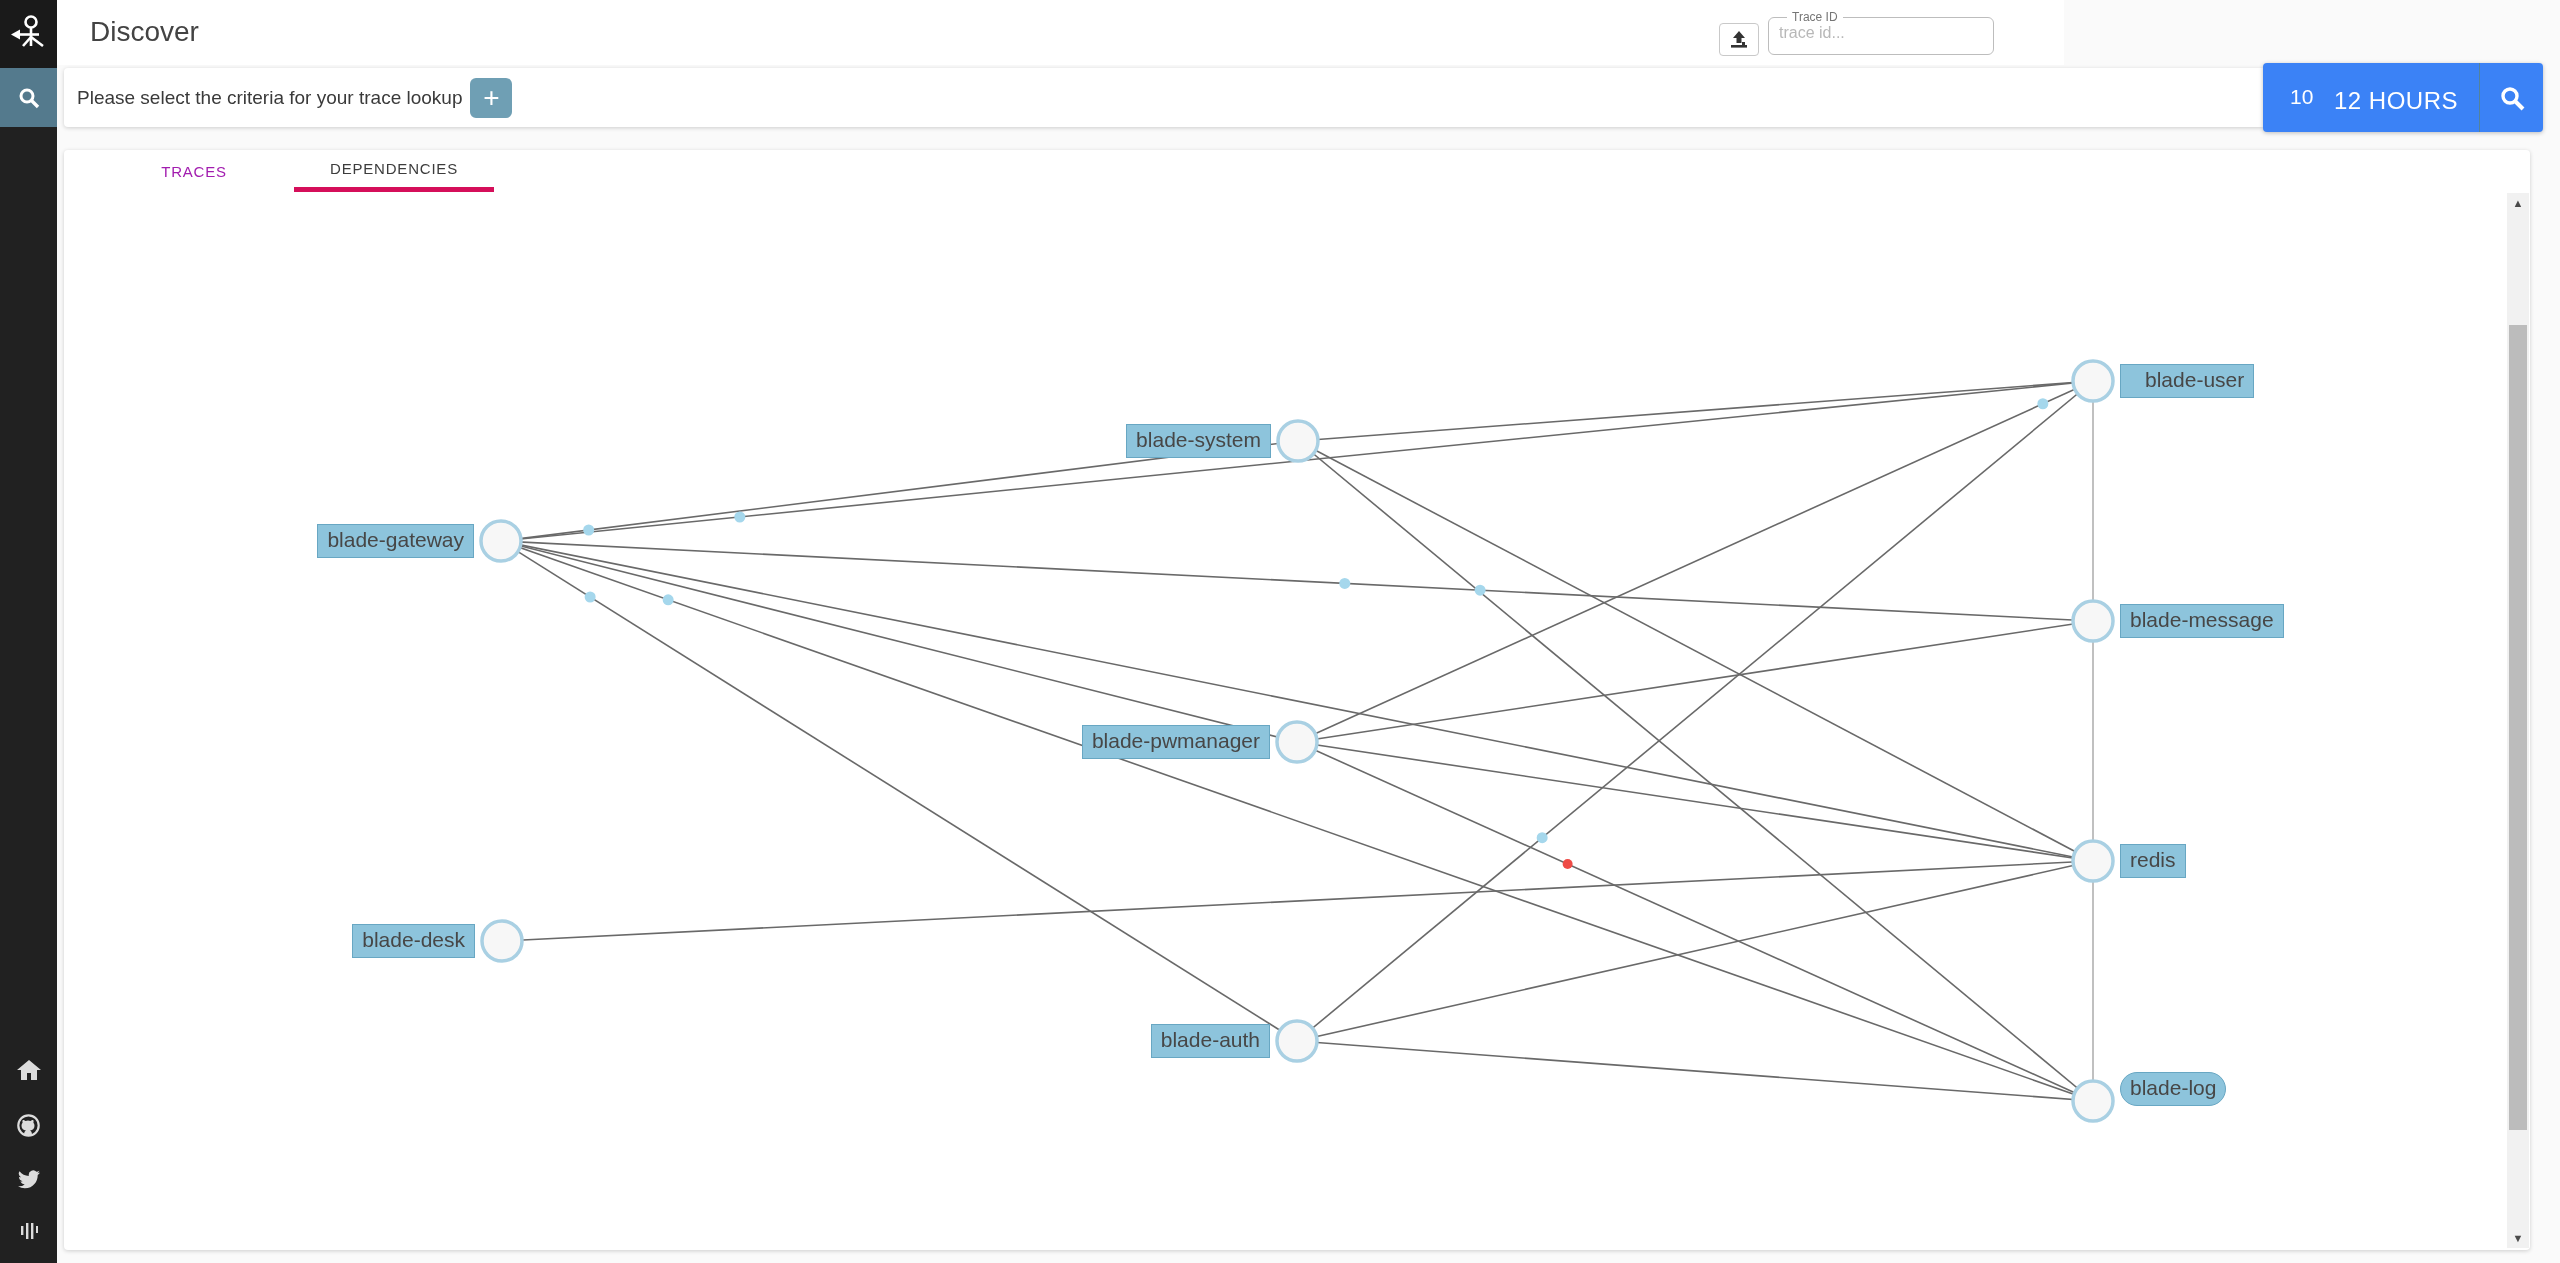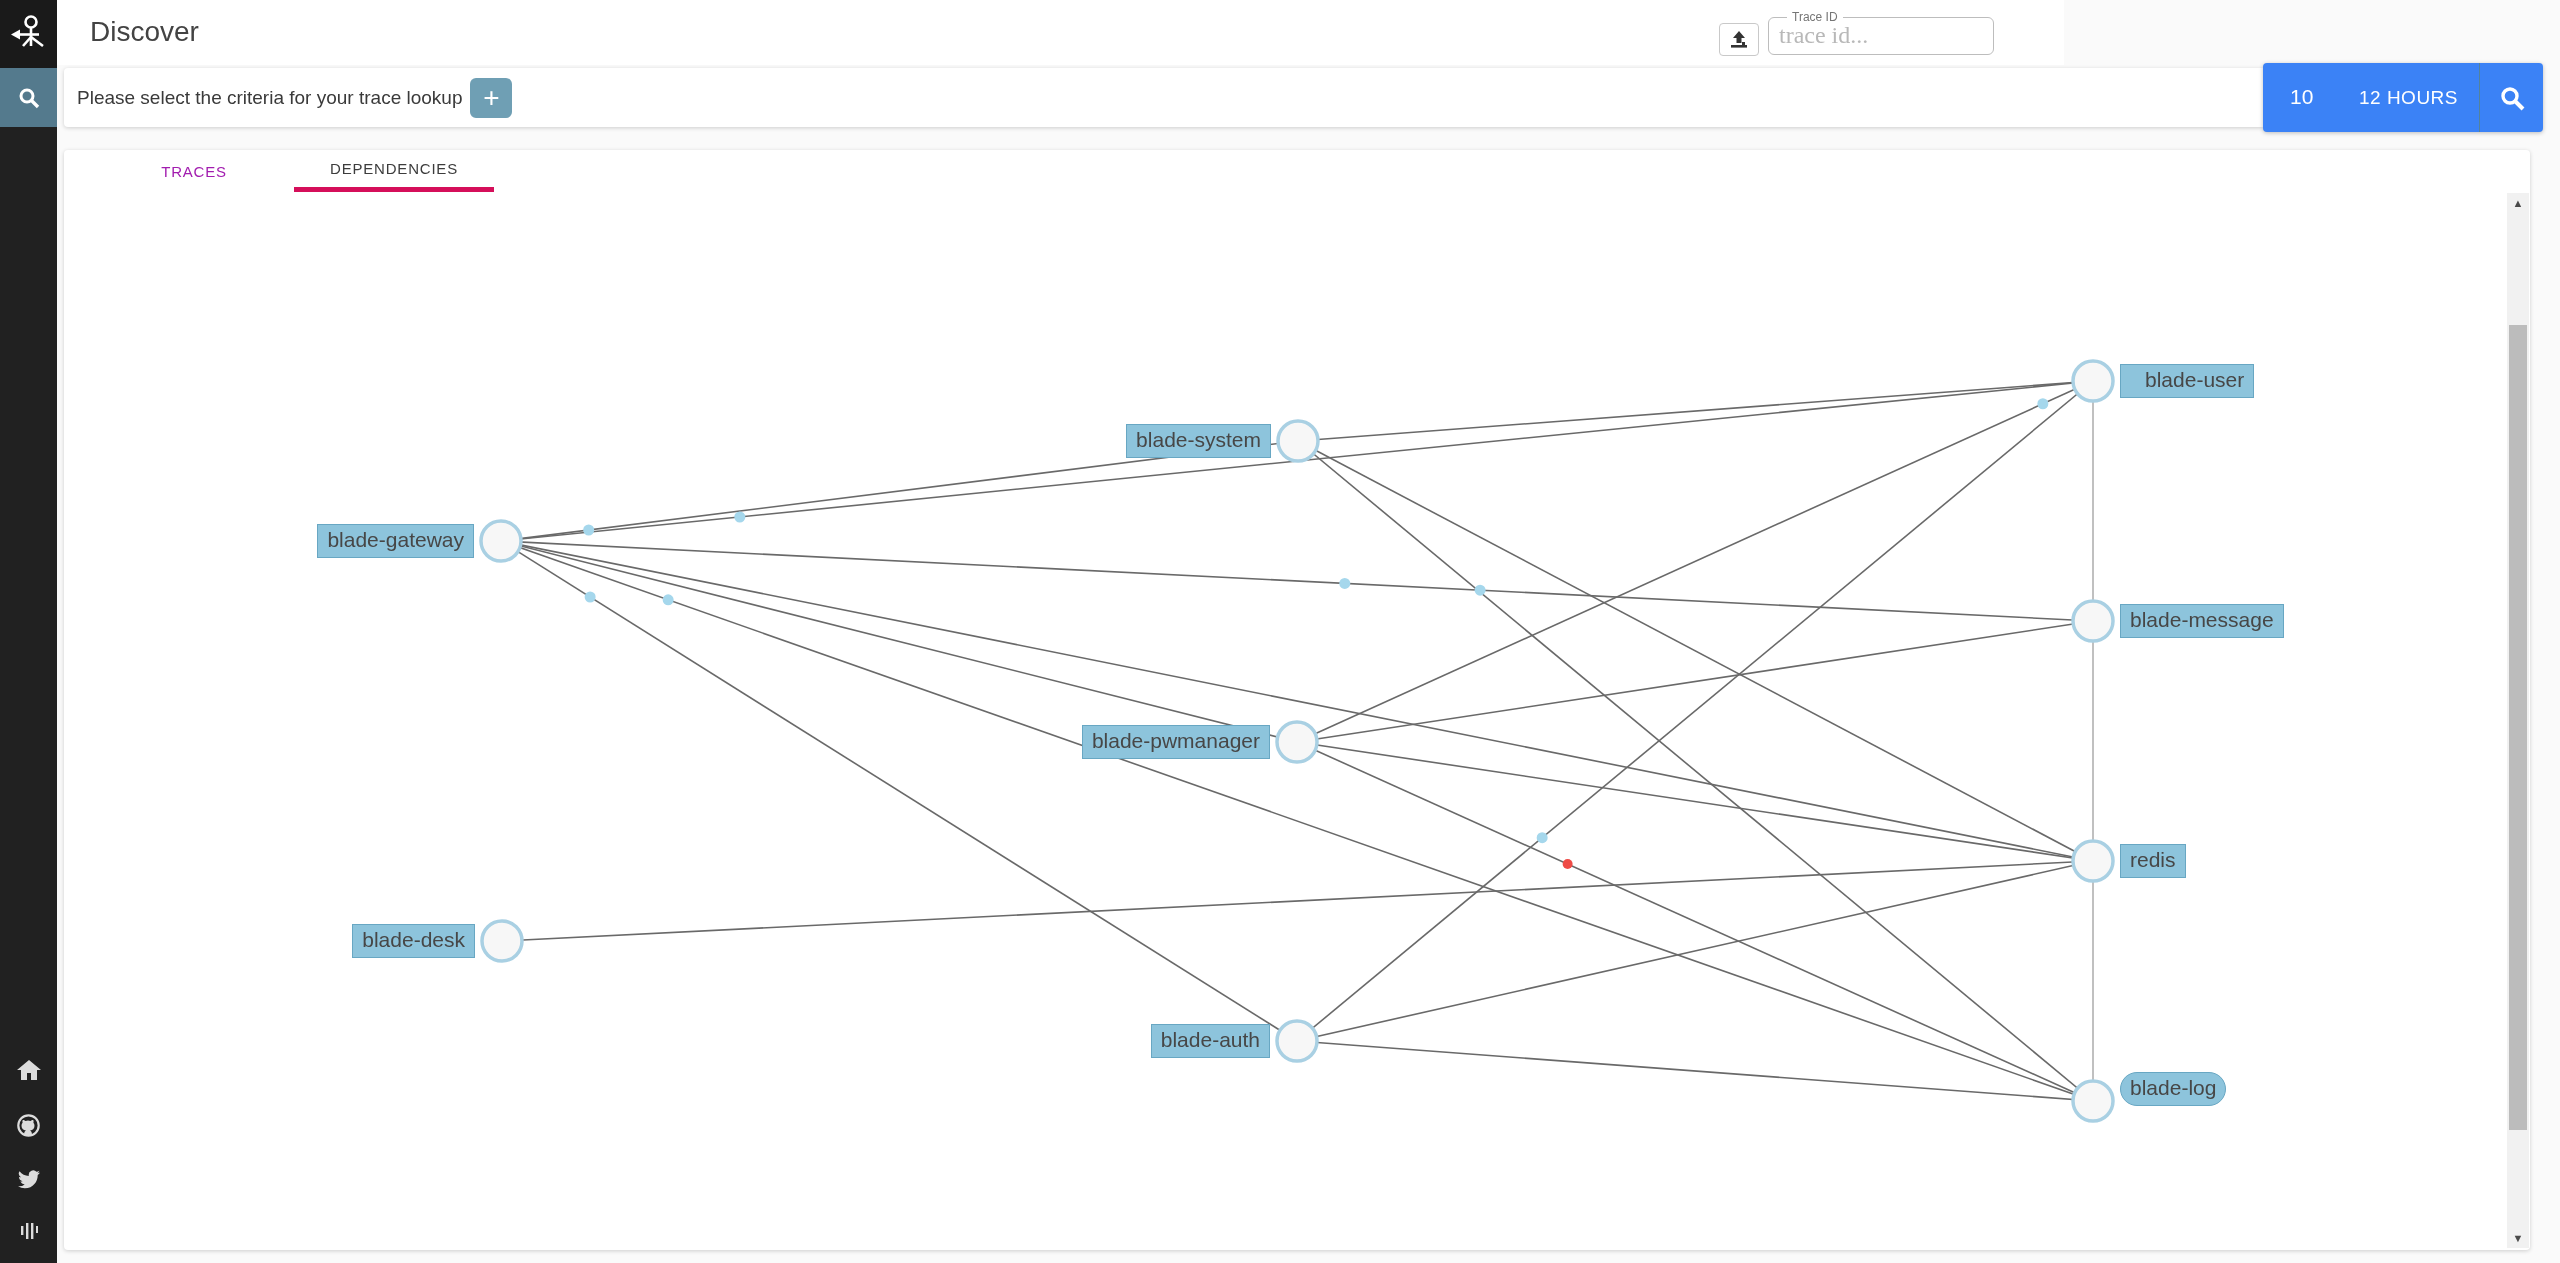--- a/index.html
+++ b/index.html
@@ -14,35 +14,35 @@
   .side-bottom svg { display:block; }
 
   
   .header { position:absolute; left:57px; top:0; width:2007px; height:65px; background:#ffffff; }
   .page-title { position:absolute; left:33px; top:16px; font-size:28px; color:#434343; }
   .upload-btn { position:absolute; right:305px; top:23px; width:40px; height:33px; border:1px solid #c9c9c9;
                 border-radius:4px; background:#fff; display:flex; align-items:center; justify-content:center; cursor:pointer;}
   .traceid-fs { position:absolute; right:70px; top:10px; width:226px; height:45px; border:1px solid #bdbdbd;
                 border-radius:6px; padding:0 10px; }
   .traceid-fs legend { font-size:12px; color:#757575; padding:0 5px; margin-left:8px; }
-  .traceid-fs input { border:none; outline:none; width:100%; font-size:24px; color:#555; margin-top:-2px;
-                      font-family:Liberation Serif, serif; }
+  .traceid-fs input { border:none; outline:none; width:100%; font-size:16px; color:#555; margin-top:-2px;
+                      font-family:Liberation Sans, sans-serif; }
   .traceid-fs input::placeholder { color:#b8b8b8; }
 
   
   .search-row { position:absolute; left:64px; top:63px; width:2479px; height:69px; }
   .search-white { position:absolute; left:0; top:5px; width:2199px; height:59px; background:#fff;
                   border-radius:4px 0 0 4px; box-shadow:0 1px 4px rgba(0,0,0,.18); display:flex; align-items:center; }
   .search-hint { margin-left:13px; font-size:19px; color:#3a3a3a; }
   .plus-btn { margin-left:8px; width:42px; height:40px; background:#6f9fb4; border:none; border-radius:6px;
               color:#fff; font-size:28px; line-height:38px; cursor:pointer; display:flex; align-items:center; justify-content:center;}
   .search-teal { position:absolute; left:2199px; top:0; width:280px; height:69px; background:#3b82f6;
                  border-radius:4px; box-shadow:0 1px 4px rgba(0,0,0,.25); color:#fff; }
   .limit-val { position:absolute; left:27px; top:22px; font-size:21px; }
-  .lookback-val { position:absolute; right:85px; top:24px; font-size:19px; letter-spacing:.5px; }
+  .lookback-val { position:absolute; right:85px; top:24px; font-size:24px; letter-spacing:.5px; }
   .teal-divider { position:absolute; right:63px; top:0; width:1px; height:69px; background:#54839a; }
   .go-btn { position:absolute; right:0; top:0; width:63px; height:69px; background:transparent; border:none;
             display:flex; align-items:center; justify-content:center; cursor:pointer; }
 
   
   .card { position:absolute; left:64px; top:150px; width:2466px; height:1100px; background:#fff;
           border-radius:4px; box-shadow:0 1px 4px rgba(0,0,0,.18); }
   .tabs { position:absolute; left:30px; top:0; height:42px; display:flex; }
   .tab { width:200px; height:42px; display:flex; align-items:center; justify-content:center;
          font-size:15px; letter-spacing:.8px; color:#a21caf; cursor:pointer; }

